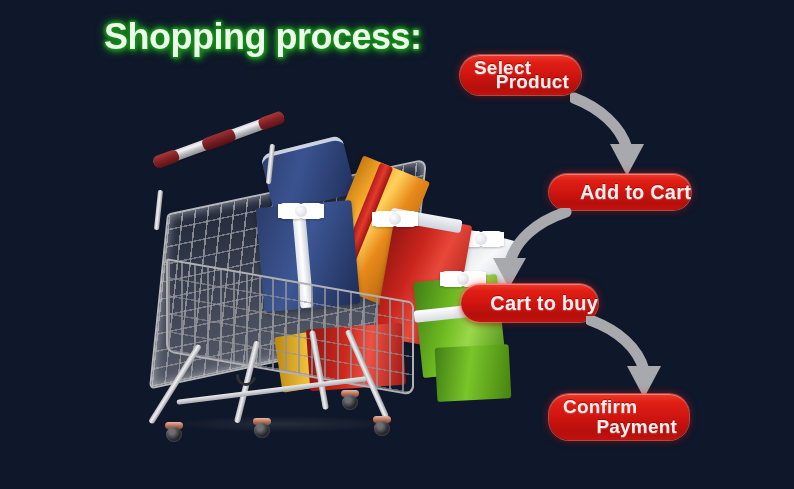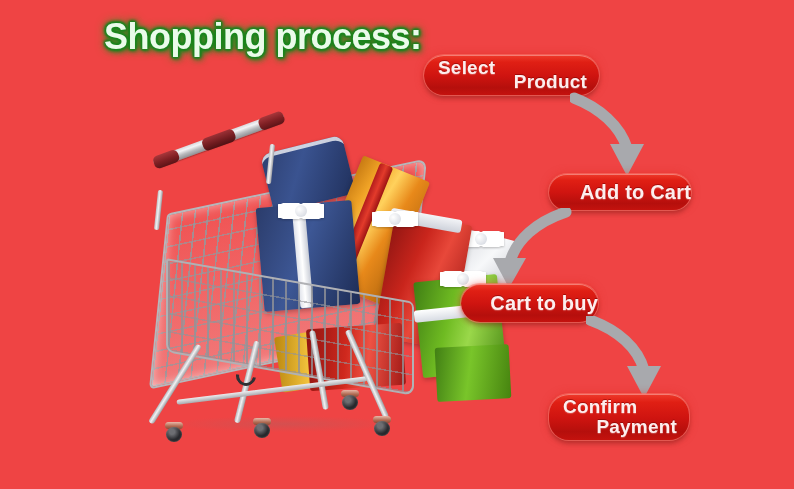--- a/index.html
+++ b/index.html
@@ -9,21 +9,21 @@
     background: #ffffff;
   }
   body {
     font-family: "Liberation Sans", sans-serif;
   }
 
   #stage {
     position: relative;
     width: 794px;
     height: 489px;
-    background: #ef4444;
+    background: #0f172a;
     overflow: hidden;
   }
 
   
   #page-title {
     position: absolute;
     left: 104px;
     top: 16px;
     font-size: 36px;
     font-weight: bold;
@@ -296,21 +296,21 @@
   }
 
   .pill-twoline .line {
     position: absolute;
     font-size: 19px;
     white-space: nowrap;
   }
   .pill-twoline .line-top    { left: 14px;  top: 2px; }
   .pill-twoline .line-bottom { right: 12px; bottom: 2px; }
 
-  #btn-select-product { left: 424px; top: 55px;  width: 160px; height: 40px; padding-left: 15px; }
+  #btn-select-product { left: 460px; top: 55px;  width: 121px; height: 40px; }
   #btn-add-to-cart    { left: 549px; top: 174px; width: 142px; height: 36px; }
   #btn-click-to-buy   { left: 461px; top: 284px; width: 137px; height: 38px; }
   #btn-confirm-payment{ left: 549px; top: 394px; width: 140px; height: 46px; }
 
   
   .arrow { position: absolute; }
   #arrow-1 { left: 570px; top: 92px;  width: 90px; height: 86px; }
   #arrow-2 { left: 478px; top: 208px; width: 96px; height: 82px; }
   #arrow-3 { left: 586px; top: 316px; width: 100px; height: 84px; }
 </style>

